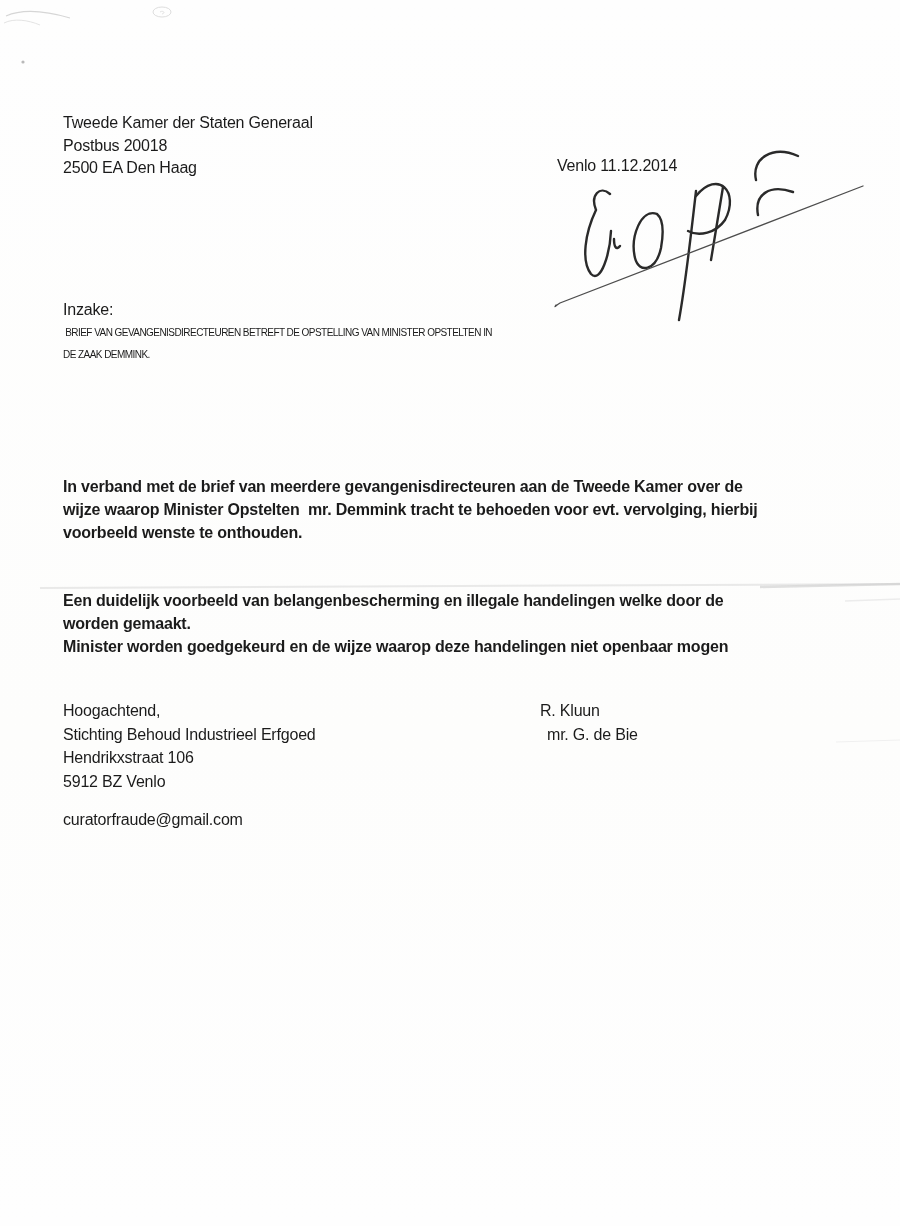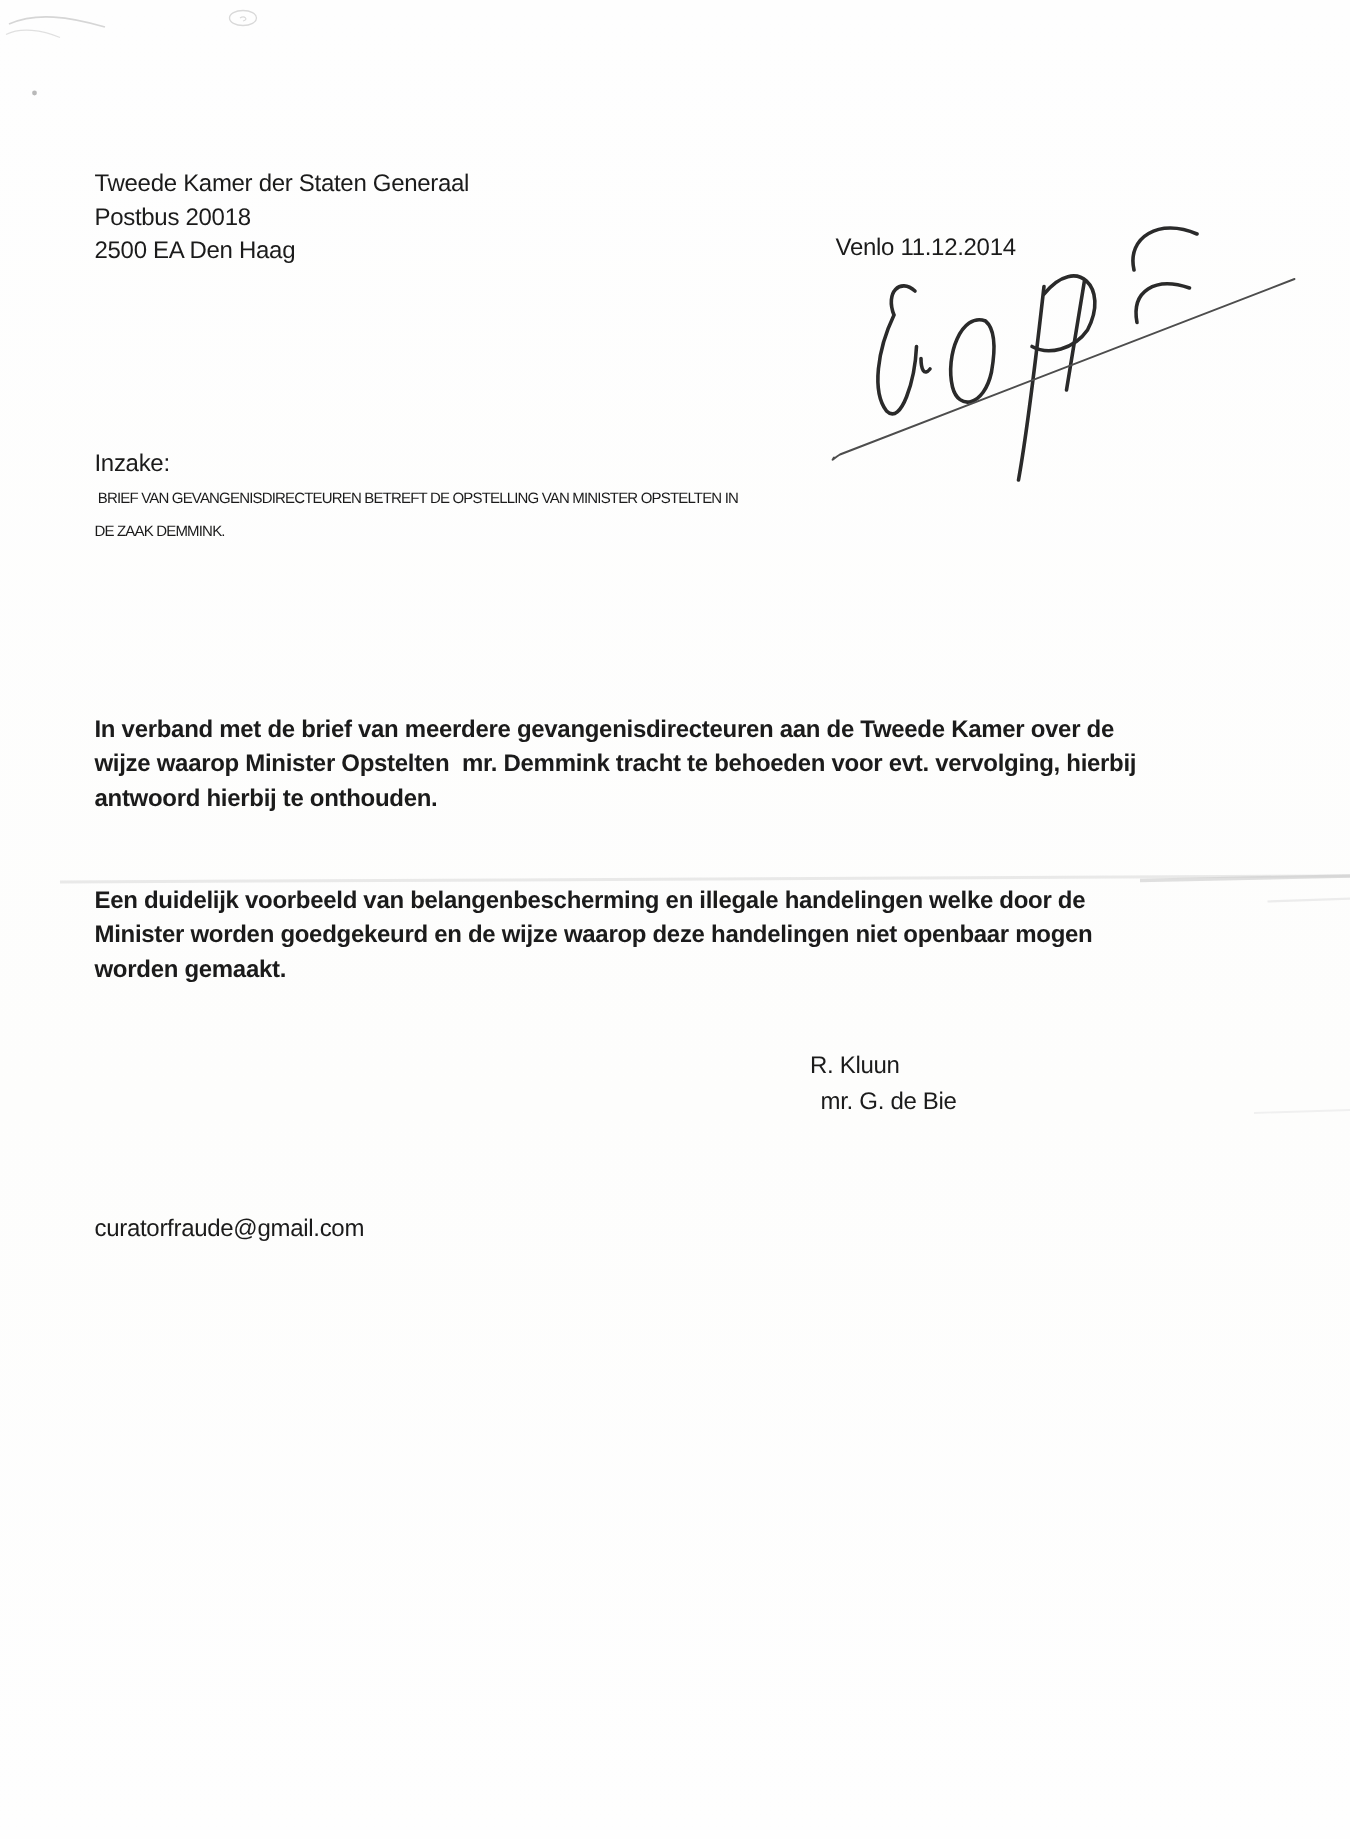--- a/index.html
+++ b/index.html
@@ -102,29 +102,35 @@
 
   <div class="abs subject-block">
     <div class="ln">Inzake:</div>
     <div class="ln caps"> BRIEF VAN GEVANGENISDIRECTEUREN BETREFT DE OPSTELLING VAN MINISTER OPSTELTEN IN</div>
     <div class="ln caps">DE ZAAK DEMMINK.</div>
   </div>
 
   <div class="abs para1">
     <div class="ln">In verband met de brief van meerdere gevangenisdirecteuren aan de Tweede Kamer over de</div>
     <div class="ln">wijze waarop Minister Opstelten  mr. Demmink tracht te behoeden voor evt. vervolging, hierbij</div>
-    <div class="ln">antwoord hierbij te onthouden.</div>
+    <div class="ln">voorbeeld wenste te onthouden.</div>
   </div>
 
   <div class="abs para2">
     <div class="ln">Een duidelijk voorbeeld van belangenbescherming en illegale handelingen welke door de</div>
+    <div class="ln">worden gemaakt.</div>
     <div class="ln">Minister worden goedgekeurd en de wijze waarop deze handelingen niet openbaar mogen</div>
-    <div class="ln">worden gemaakt.</div>
   </div>
 
+  <div class="abs closing">
+    <div class="ln">Hoogachtend,</div>
+    <div class="ln">Stichting Behoud Industrieel Erfgoed</div>
+    <div class="ln">Hendrikxstraat 106</div>
+    <div class="ln">5912 BZ Venlo</div>
+  </div>
 
   <div class="abs signatories">
     <div class="ln">R. Kluun</div>
     <div class="ln indented">mr. G. de Bie</div>
   </div>
 
   <div class="abs email">
     <div class="ln">curatorfraude@gmail.com</div>
   </div>
 

